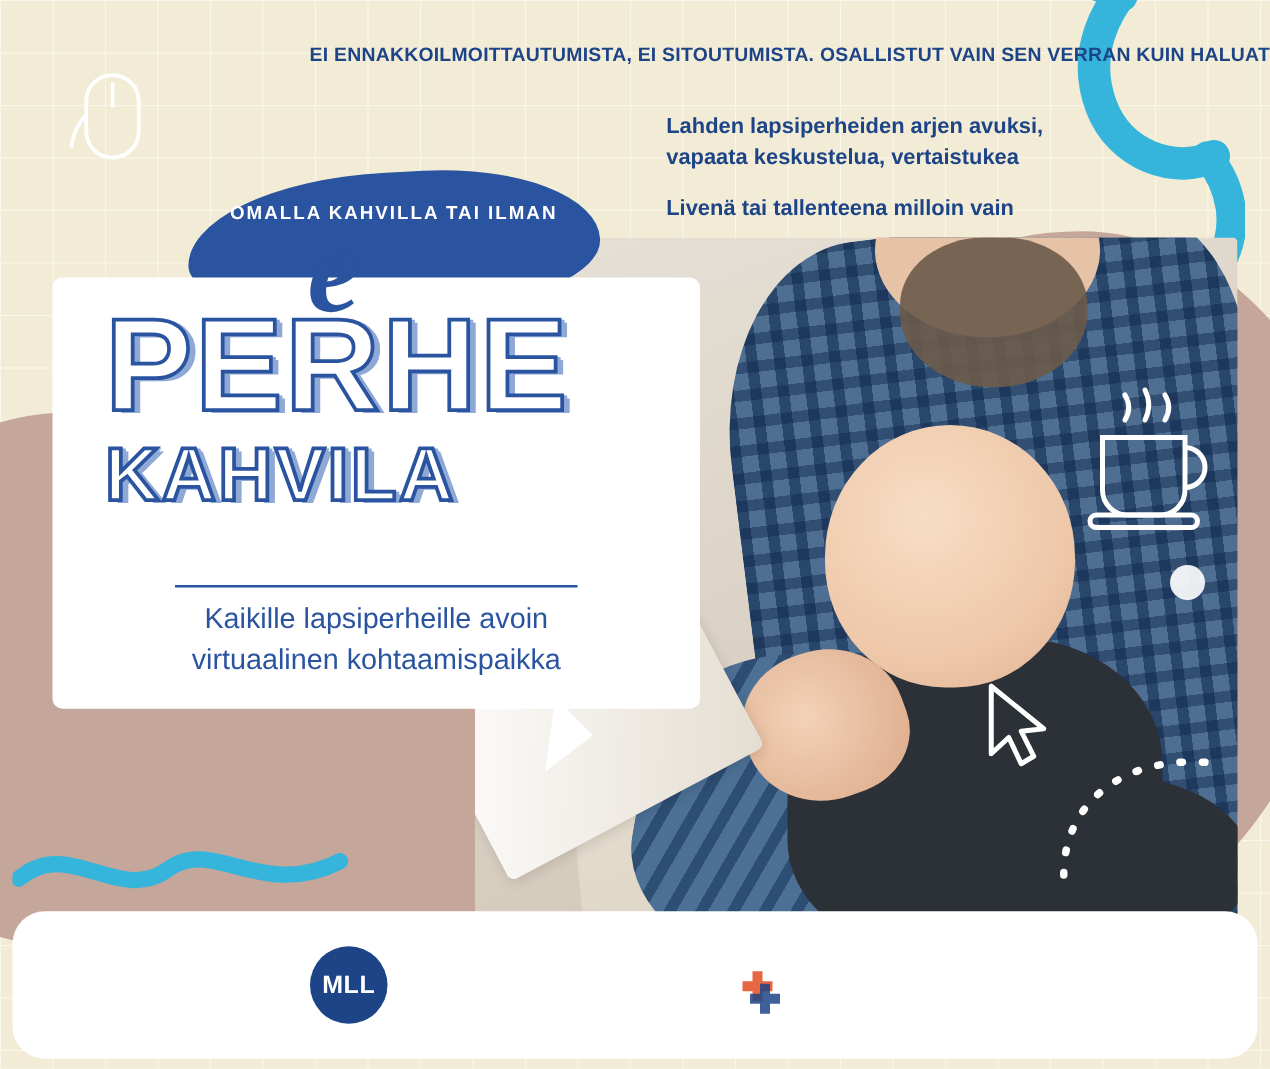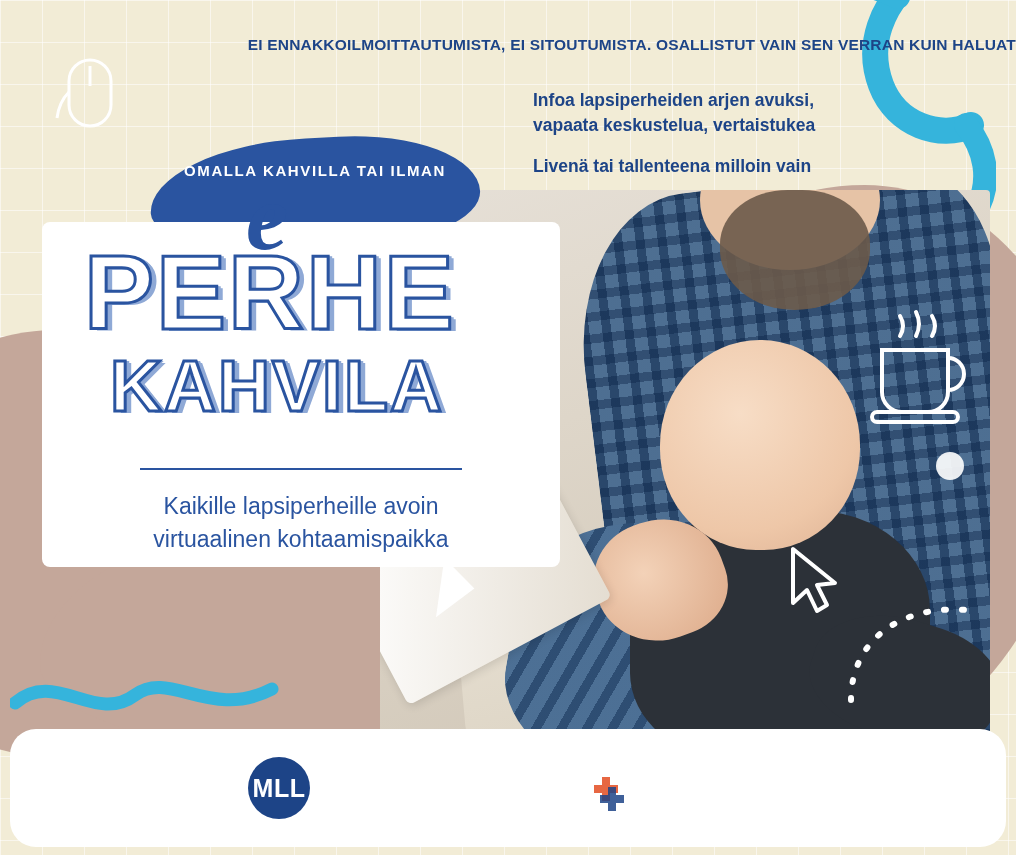--- a/index.html
+++ b/index.html
@@ -294,42 +294,40 @@
   }
   .word-perhe {
     left: 84px;
     top: 240px;
     font-size: 105px;
     line-height: 1;
   }
   .word-kahvila {
     left: 84px;
     top: 350px;
-    font-size: 72px;
+    font-size: 60px;
     line-height: 1;
-    margin-left: 26px;
   }
   .divider {
     position: absolute;
     left: 140px;
     top: 468px;
     width: 322px;
     height: 2px;
     background: #2a54a0;
   }
   .bubble-sub {
     position: absolute;
     left: 84px;
     top: 478px;
     width: 434px;
     text-align: center;
     color: #2a54a0;
     font-size: 23px;
     line-height: 1.45;
-    margin-top: 12px;
   }
   
   .mouse-icon { position: absolute; left: 55px; top: 52px; }
   .cup-icon { position: absolute; right: 42px; top: 300px; }
   .cursor-icon { position: absolute; right: 175px; top: 545px; }
   .dots-arc { position: absolute; right: 40px; top: 600px; }
   .dot-small {
     position: absolute;
     right: 52px;
     top: 452px;
@@ -348,21 +346,21 @@
     align-items: center;
     gap: 10px;
   }
   .mll-circle {
     width: 62px;
     height: 62px;
     border-radius: 50%;
     background: #1d4487;
     color: #ffffff;
     font-weight: bold;
-    font-size: 25px;
+    font-size: 20px;
     display: flex;
     align-items: center;
     justify-content: center;
     letter-spacing: .5px;
   }
   .mll-lines {
     color: #1d4487;
     font-size: 11.5px;
     line-height: 1.28;
     font-weight: bold;
@@ -439,21 +437,21 @@
     <path d="M8 4 L8 58 L22 45 L32 66 L42 60 L32 40 L50 38 Z" fill="none" stroke="#ffffff" stroke-width="4" stroke-linejoin="round"></path>
   </svg>
 
   <svg class="dots-arc" width="130" height="110" viewBox="0 0 130 110">
     <path d="M5 100 C5 40 55 5 120 10" fill="none" stroke="#ffffff" stroke-width="6" stroke-linecap="round" stroke-dasharray="2 16"></path>
   </svg>
 
   <div class="dot-small"></div>
 
   <div class="headline-top">EI ENNAKKOILMOITTAUTUMISTA, EI SITOUTUMISTA. OSALLISTUT VAIN SEN VERRAN KUIN HALUAT</div>
-  <div class="blue-note note-1" style="white-space:pre-line">Infoa lapsiperheiden arjen avuksi,
+  <div class="blue-note note-1" style="white-space:pre-line">Lahden lapsiperheiden arjen avuksi,
 vapaata keskustelua, vertaistukea</div>
   <div class="blue-note note-2" style="white-space:pre-line">Livenä tai tallenteena milloin vain</div>
 
   <div class="brush-badge"></div>
   <div class="bubble"></div>
   <div class="bubble-tail"></div>
 
   <div class="badge-text">
     <span>OMALLA KAHVILLA TAI ILMAN</span>
   </div>

